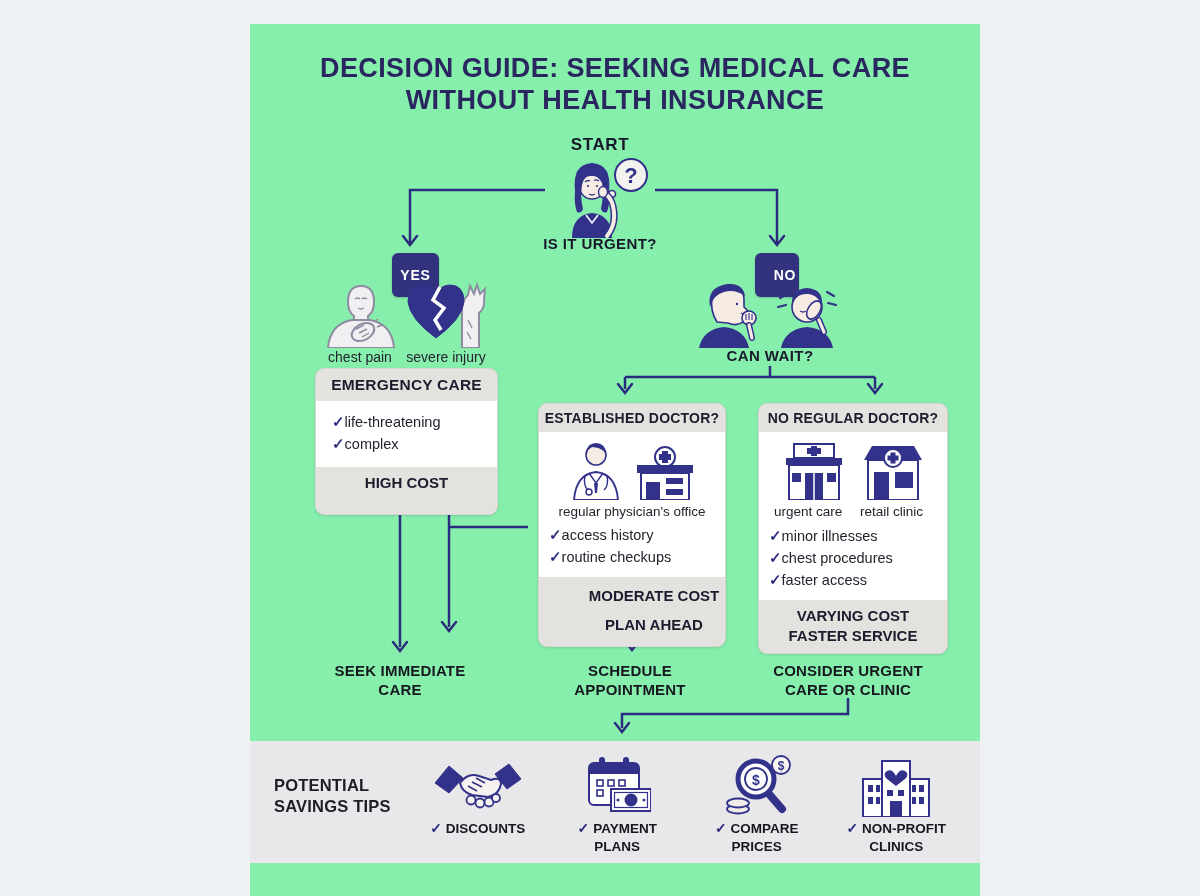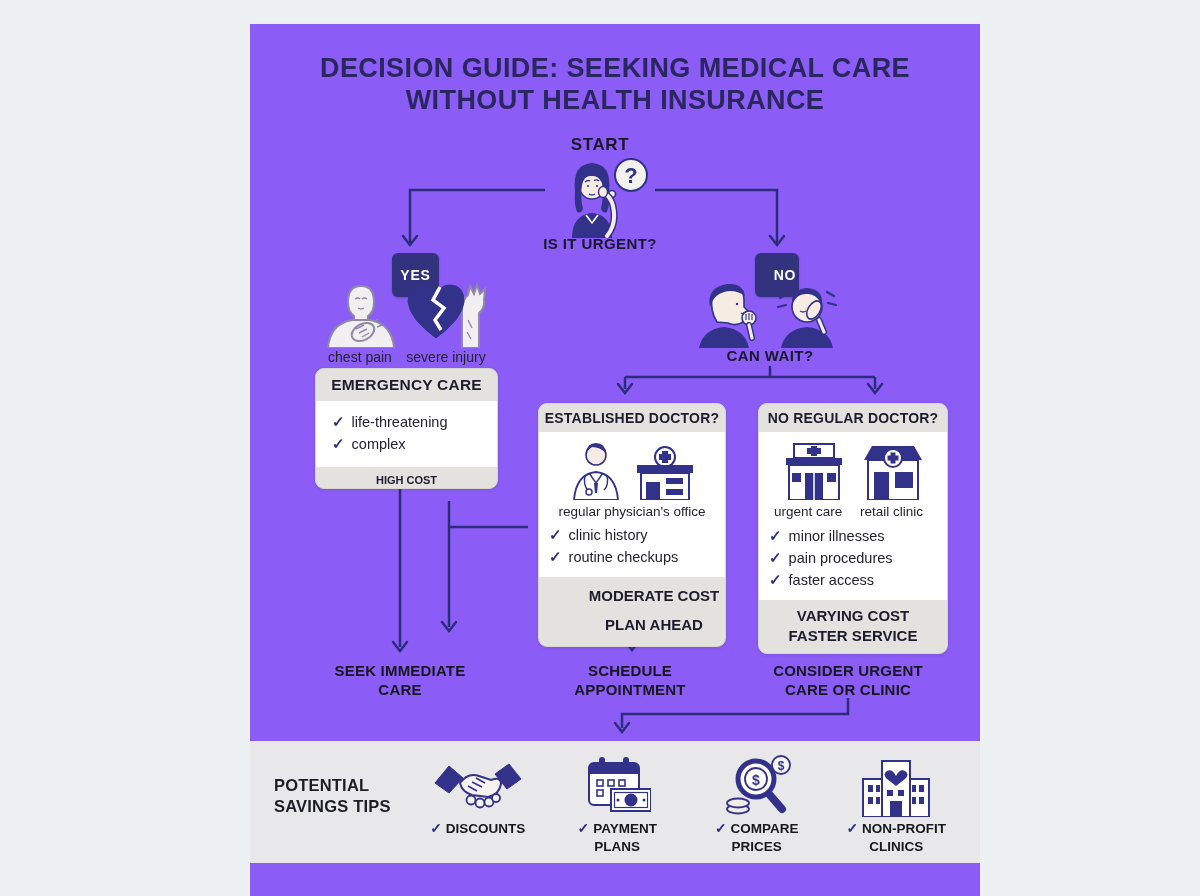--- a/index.html
+++ b/index.html
@@ -7,21 +7,21 @@
   body {
     background:#eef1f3;
     font-family:"Liberation Sans", sans-serif;
     color:#1d1d27;
     position:relative;
     overflow:hidden;
   }
   #stage { position:absolute; left:0; top:0; width:1200px; height:896px; }
   #panel {
     position:absolute; left:250px; top:24px; width:730px; height:872px;
-    background:#8b5cf6;
+    background:#86efac;
   }
   .abs { position:absolute; }
   .ctr { text-align:center; }
 
   .title {
     position:absolute; left:15px; top:28px; width:700px;
     text-align:center; font-size:27px; font-weight:800; letter-spacing:.4px;
     color:#2a265f; line-height:1.2;
   }
   .title span { display:block; }
@@ -48,29 +48,29 @@
     position:absolute; background:#e4e2de; border-radius:9px;
     box-shadow:0 1px 3px rgba(40,40,70,.15); overflow:hidden;
     border:1px solid #d8d6d1;
   }
   .card-header {
     text-align:center; font-weight:800; color:#1c1c2e; letter-spacing:.2px;
     padding:6px 2px;
   }
   .card-body { background:#ffffff; padding:7px 10px 9px 10px; }
   .card-footer { text-align:center; font-weight:800; color:#1c1c2e; }
-  .check-row { display:flex; align-items:baseline; gap:7px; padding:2px 0; }
+  .check-row { display:flex; align-items:baseline; padding:2px 0; }
   .check-glyph { color:#2d2d7f; font-weight:900; font-size:15px; }
   .check-glyph::before { content:"\2713"; }
   .check-text { font-size:14.5px; font-weight:500; color:#23232e; }
 
   .card-emergency { left:65px; top:344px; width:183px; }
   .card-emergency .card-header { font-size:15.5px; padding:7px 2px;text-align:center; }
   .card-emergency .card-body { padding:10px 12px 12px 16px; }
-  .card-emergency .card-footer { font-size:11px; padding:7px 0 2px 0; }
+  .card-emergency .card-footer { font-size:15px; padding:7px 0 23px 0; }
 
   .card-established { left:288px; top:379px; width:188px; }
   .card-established .card-header, .card-nodoctor .card-header { font-size:14px; }
   .icon-row { display:flex; justify-content:center; align-items:flex-end; gap:8px; padding-top:3px; }
   .icon-caption { text-align:center; font-size:13.5px; color:#23232e; padding:4px 0 5px 0; }
   .icon-pair-labels { display:flex; justify-content:center; gap:14px; padding:4px 0 6px 0; }
   .icon-pair-labels span { font-size:13.5px; color:#23232e; width:72px; text-align:left; }
   .card-established .card-footer { font-size:15px; padding:10px 0 13px 0; }
   .card-established .card-footer span { display:block;margin-left:44px; }
   .card-established .card-footer span + span { margin-top:12px; }
@@ -243,21 +243,21 @@
             <rect x="6" y="19" width="56" height="8" fill="#32328a"></rect>
             <rect x="10" y="27" width="48" height="27" fill="#ffffff" stroke="#32328a" stroke-width="2"></rect>
             <rect x="15" y="36" width="14" height="18" fill="#32328a"></rect>
             <rect x="35" y="32" width="17" height="6" fill="#32328a"></rect>
             <rect x="35" y="43" width="17" height="6" fill="#32328a"></rect>
           </svg>
         </div>
         <div class="icon-caption">regular physician's office</div>
         <div class="check-row">
           <span class="check-glyph"></span>
-          <span class="check-text">clinic history</span>
+          <span class="check-text">access history</span>
         </div>
         <div class="check-row">
           <span class="check-glyph"></span>
           <span class="check-text">routine checkups</span>
         </div>
       </div>
       <div class="card-footer">
         <span>MODERATE COST</span>
         <span>PLAN AHEAD</span>
       </div>
@@ -291,21 +291,21 @@
         <div class="icon-pair-labels">
           <span>urgent care</span>
           <span>retail clinic</span>
         </div>
         <div class="check-row">
           <span class="check-glyph"></span>
           <span class="check-text">minor illnesses</span>
         </div>
         <div class="check-row">
           <span class="check-glyph"></span>
-          <span class="check-text">pain procedures</span>
+          <span class="check-text">chest procedures</span>
         </div>
         <div class="check-row">
           <span class="check-glyph"></span>
           <span class="check-text">faster access</span>
         </div>
       </div>
       <div class="card-footer">
         <span>VARYING COST</span>
         <span>FASTER SERVICE</span>
       </div>

